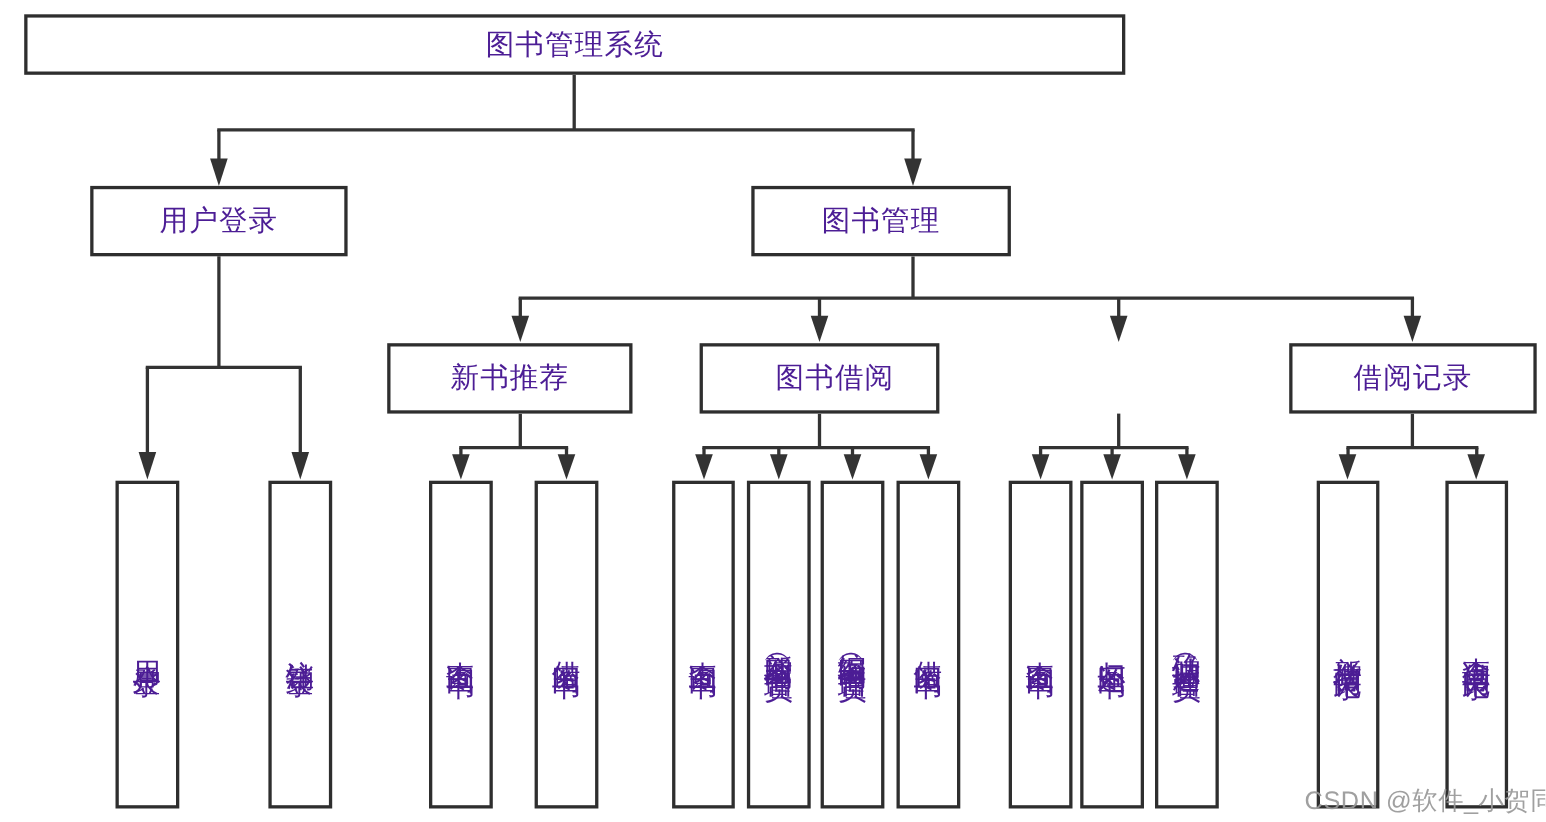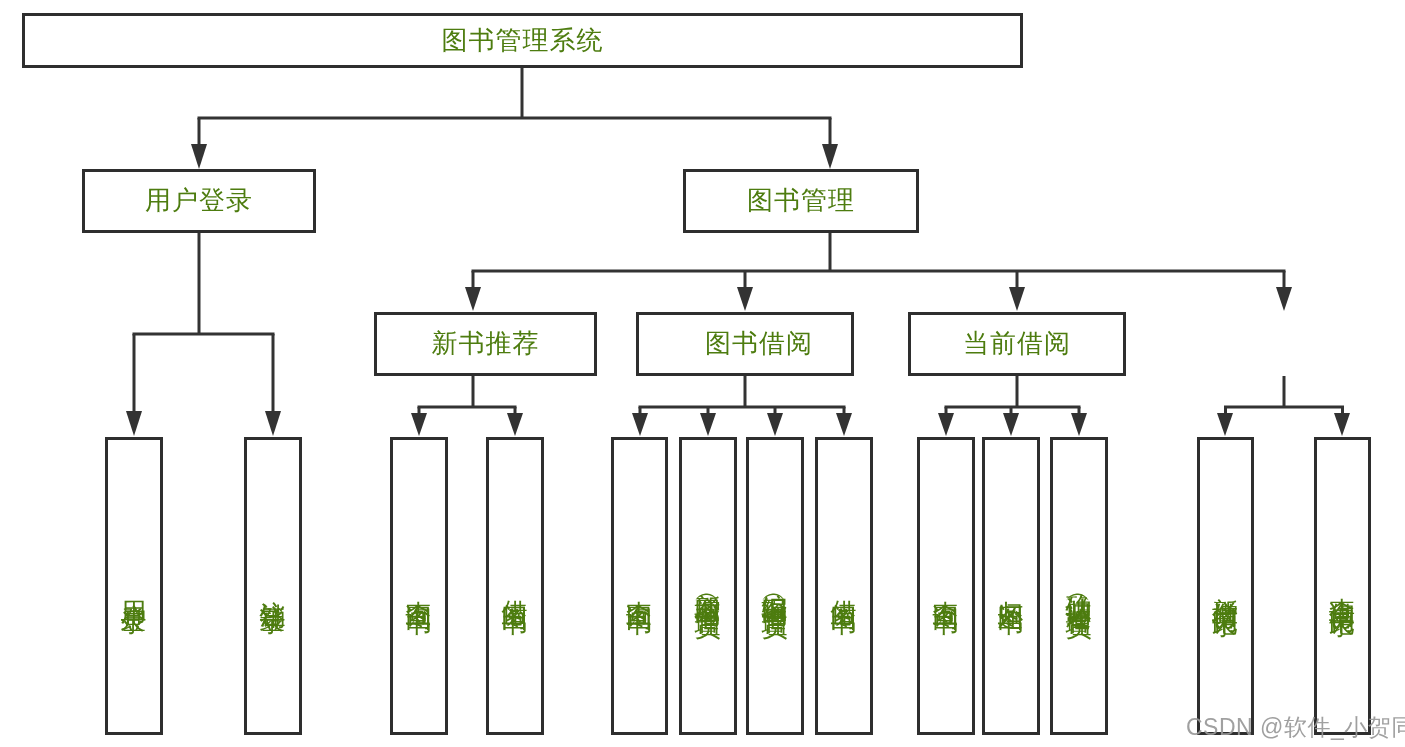--- a/index.html
+++ b/index.html
@@ -24,21 +24,21 @@
     z-index: 1;
   }
   .node {
     position: absolute;
     box-sizing: border-box;
     background: #ffffff;
     border: 3px solid #2e2e2e;
     display: flex;
     align-items: center;
     justify-content: center;
-    color: #4d7c0f;
+    color: #4c1d95;
     font-size: 26px;
     letter-spacing: 1px;
     z-index: 2;
     text-align: center;
     line-height: 1.15;
   }
   .node.v {
     writing-mode: vertical-rl;
     text-orientation: mixed;
     letter-spacing: 3px;
@@ -134,23 +134,23 @@
       <path d="M1342.5 407 V414"></path>
       <polygon points="1334,413 1350,413 1342,436" fill="#333333" stroke="none"></polygon>
     </g>
   </svg>
 
   <div class="node" style="left:22px; top:13px; width:1001px; height:55px;">图书管理系统</div>
 
   <div class="node" style="left:82px; top:169px; width:234px; height:64px;">用户登录</div>
   <div class="node" style="left:683px; top:169px; width:236px; height:64px;">图书管理</div>
 
-  <div class="node" style="left:374px; top:312px; width:223px; height:64px;">新书推荐</div>
+  <div class="node" style="left:352px; top:312px; width:223px; height:64px;">新书推荐</div>
   <div class="node" style="left:636px; top:312px; width:218px; height:64px;padding-left:28px;">图书借阅</div>
-  <div class="node" style="left:908px; top:312px; width:218px; height:64px;">当前借阅</div>
+  <div class="node" style="left:1172px; top:312px; width:225px; height:64px;">借阅记录</div>
 
   <div class="node v" style="left:105px; top:437px; width:58px; height:298px;">用户登录</div>
   <div class="node v" style="left:244px; top:437px; width:58px; height:298px;">注销登录</div>
 
   <div class="node v" style="left:390px; top:437px; width:58px; height:298px;">查询图书</div>
   <div class="node v" style="left:486px; top:437px; width:58px; height:298px;">借阅图书</div>
 
   <div class="node v" style="left:611px; top:437px; width:57px; height:298px;">查询图书</div>
   <div class="node v" style="left:679px; top:437px; width:58px; height:298px;">新增图书（管理员）</div>
   <div class="node v" style="left:746px; top:437px; width:58px; height:298px;">编辑图书（管理员）</div>

